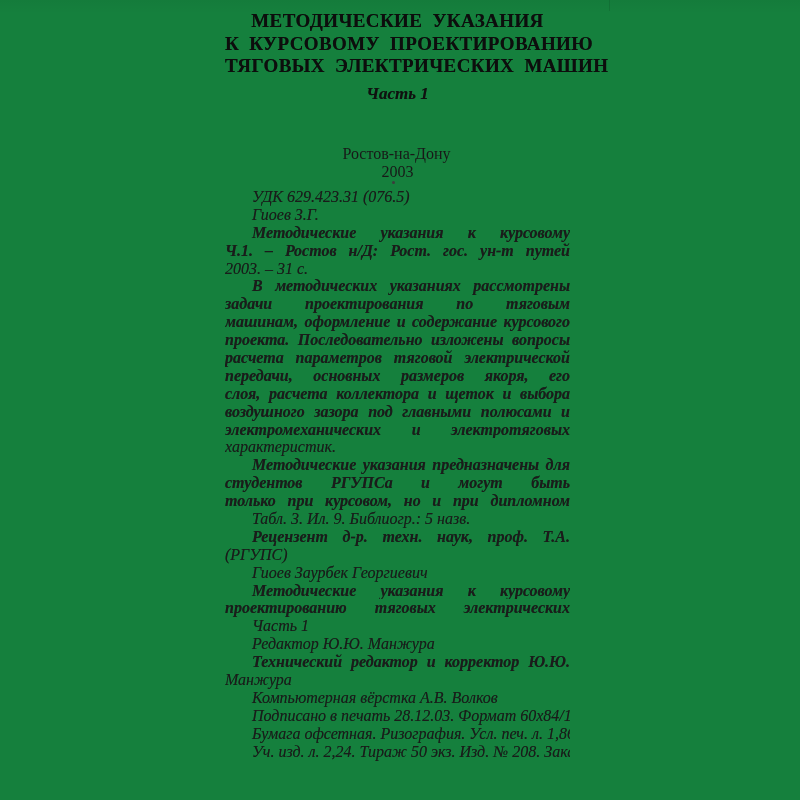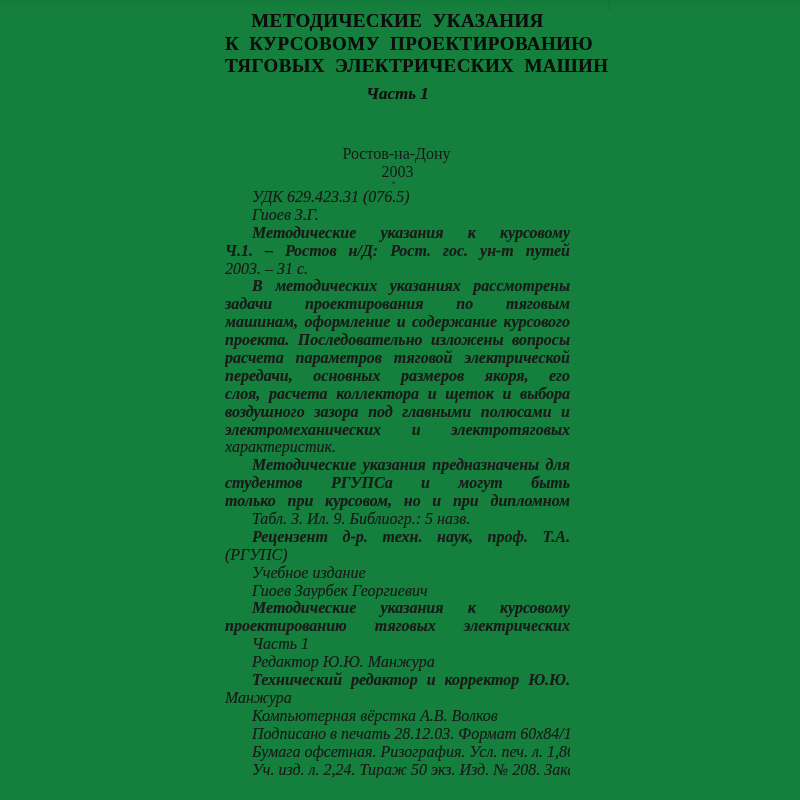--- a/index.html
+++ b/index.html
@@ -78,21 +78,20 @@
       <div class="line j">слоя, расчета коллектора и щеток и выбора</div>
       <div class="line j">воздушного зазора под главными полюсами и расчет</div>
       <div class="line j">электромеханических и электротяговых</div>
       <div class="line">характеристик.</div>
       <div class="line j ind">Методические указания предназначены для</div>
       <div class="line j">студентов РГУПСа и могут быть использованы не</div>
       <div class="line j">только при курсовом, но и при дипломном</div>
       <div class="line ind">Табл. 3. Ил. 9. Библиогр.: 5 назв.</div>
       <div class="line j ind">Рецензент д-р. техн. наук, проф. Т.А. Тибилов</div>
       <div class="line">(РГУПС)</div>
-      <div class="line ind">Учебное издание</div>
       <div class="line ind">Гиоев Заурбек Георгиевич</div>
       <div class="line j ind">Методические указания к курсовому</div>
       <div class="line j">проектированию тяговых электрических машин</div>
       <div class="line ind">Часть 1</div>
       <div class="line ind">Редактор Ю.Ю. Манжура</div>
       <div class="line j ind">Технический редактор и корректор Ю.Ю.</div>
       <div class="line">Манжура</div>
       <div class="line ind">Компьютерная вёрстка А.В. Волков</div>
       <div class="line ind">Подписано в печать 28.12.03. Формат 60х84/16.</div>
       <div class="line ind">Бумага офсетная. Ризография. Усл. печ. л. 1,86.</div>

